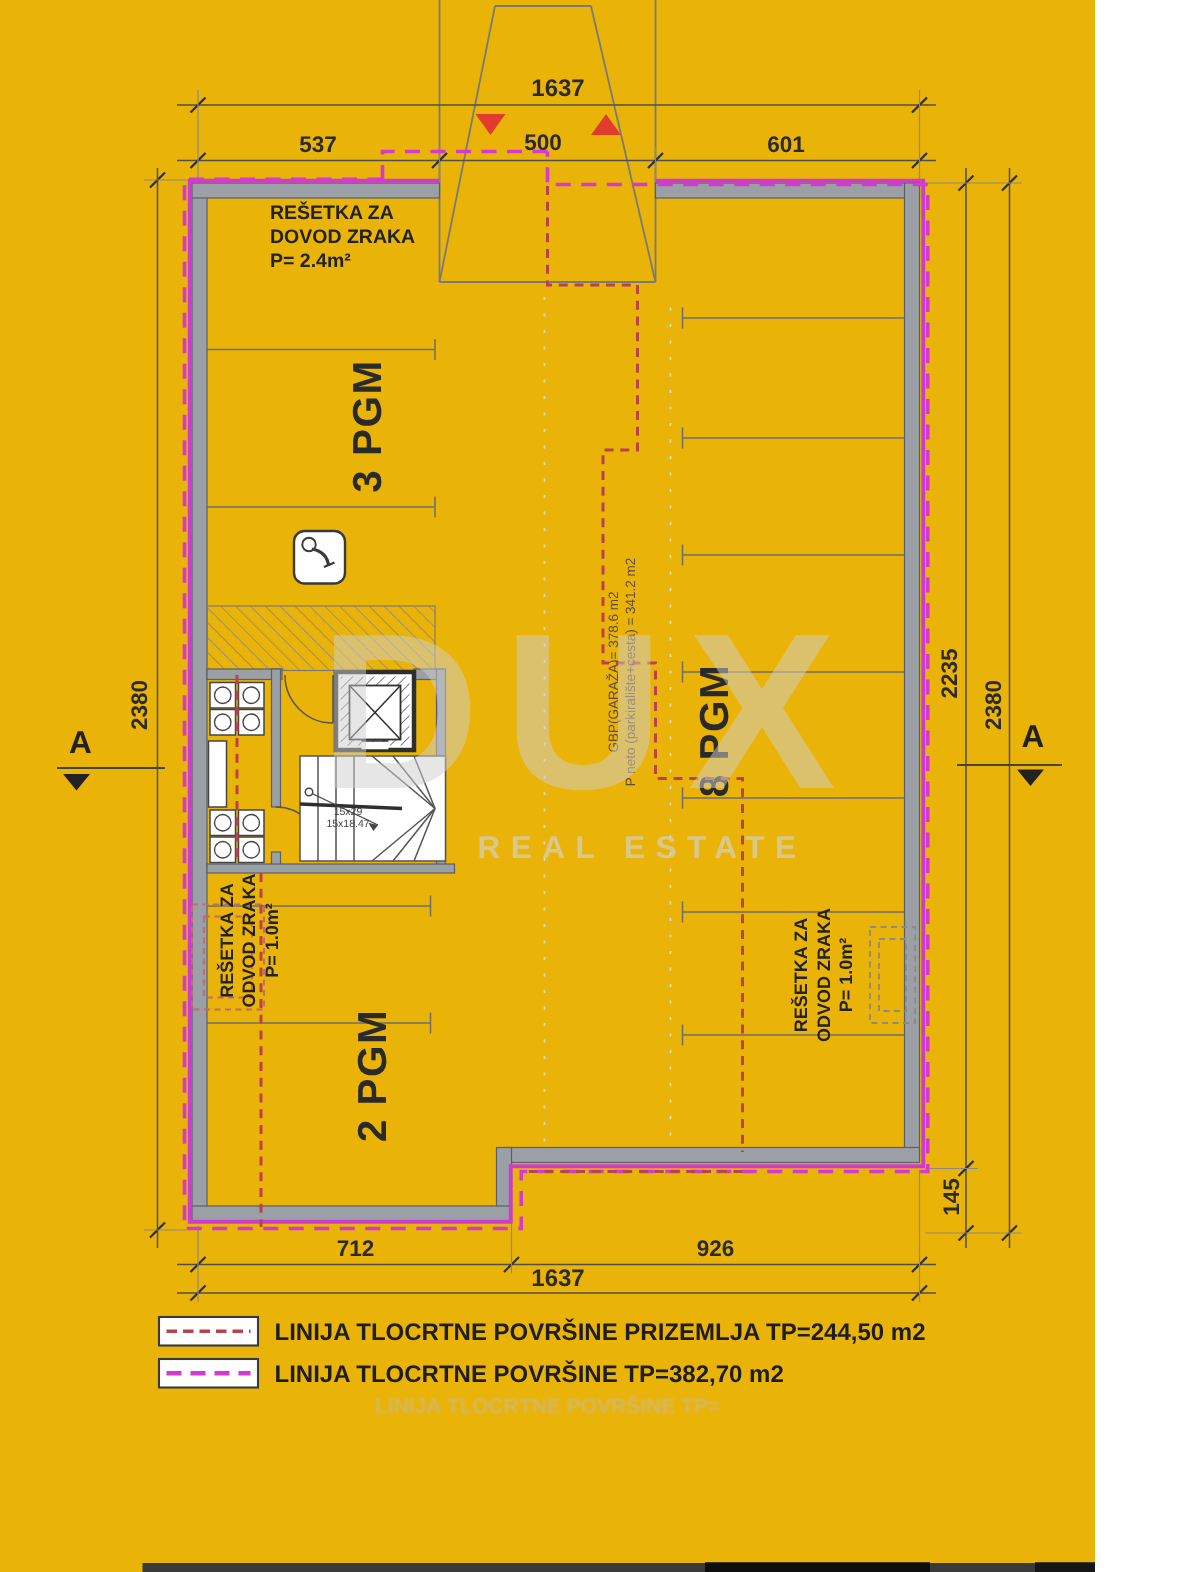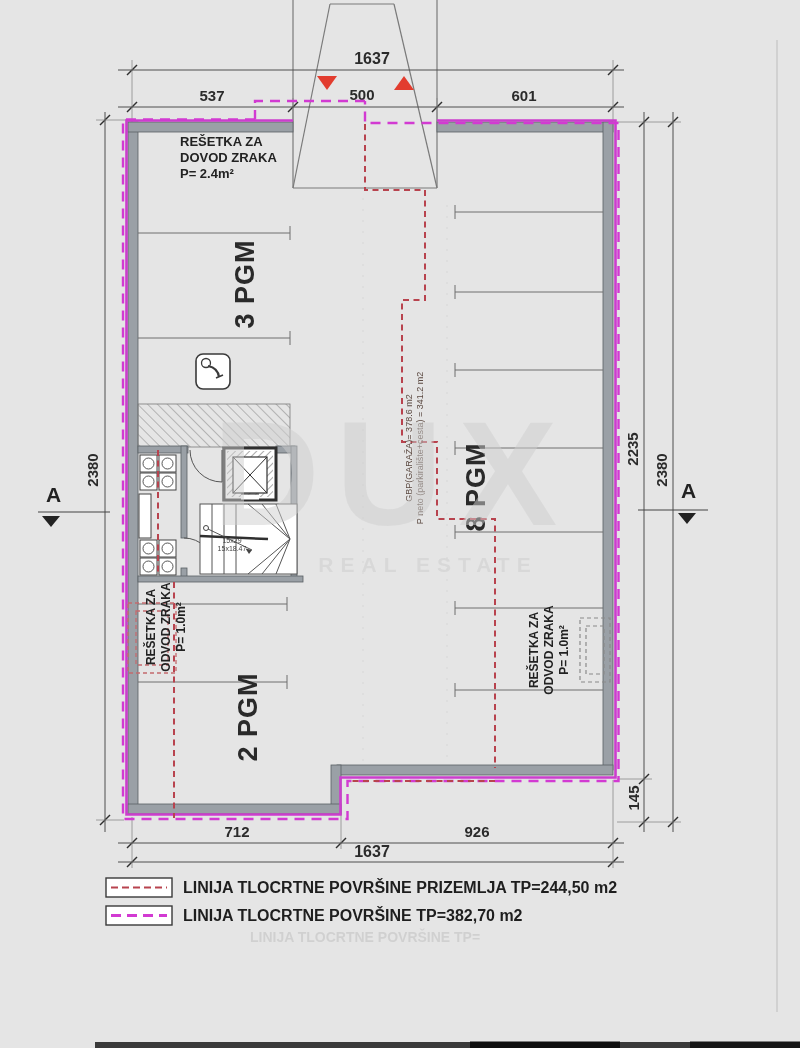--- a/index.html
+++ b/index.html
@@ -1,16 +1,16 @@
 <!DOCTYPE html>
 <html><head>
 <meta charset="utf-8">
 <style>
   html,body{margin:0;padding:0;background:#ffffff;}
-  .stage{position:relative;width:800px;height:1048px;background:#e5e5e5;overflow:hidden;}
+  .stage{position:relative;width:730px;height:1048px;background:#eab308;overflow:hidden;}
   svg{position:absolute;top:0;left:0;}
   text{font-family:"Liberation Sans", sans-serif;}
   .dim{font-size:15px;font-weight:600;fill:#2b2b2b;}
   .dim-lg{font-size:16px;font-weight:600;fill:#2b2b2b;}
   .note{font-size:13px;font-weight:600;fill:#222;}
   .note-sm{font-size:12px;font-weight:600;fill:#222;}
   .pgm{font-size:27px;font-weight:600;fill:#2a2a2a;letter-spacing:1px;}
   .tinytxt{font-size:9px;font-weight:400;fill:#5c4a42;}
   .stairtxt{font-size:7px;fill:#444;}
   .legend-text{font-size:16px;font-weight:600;fill:#1e1e1e;}

